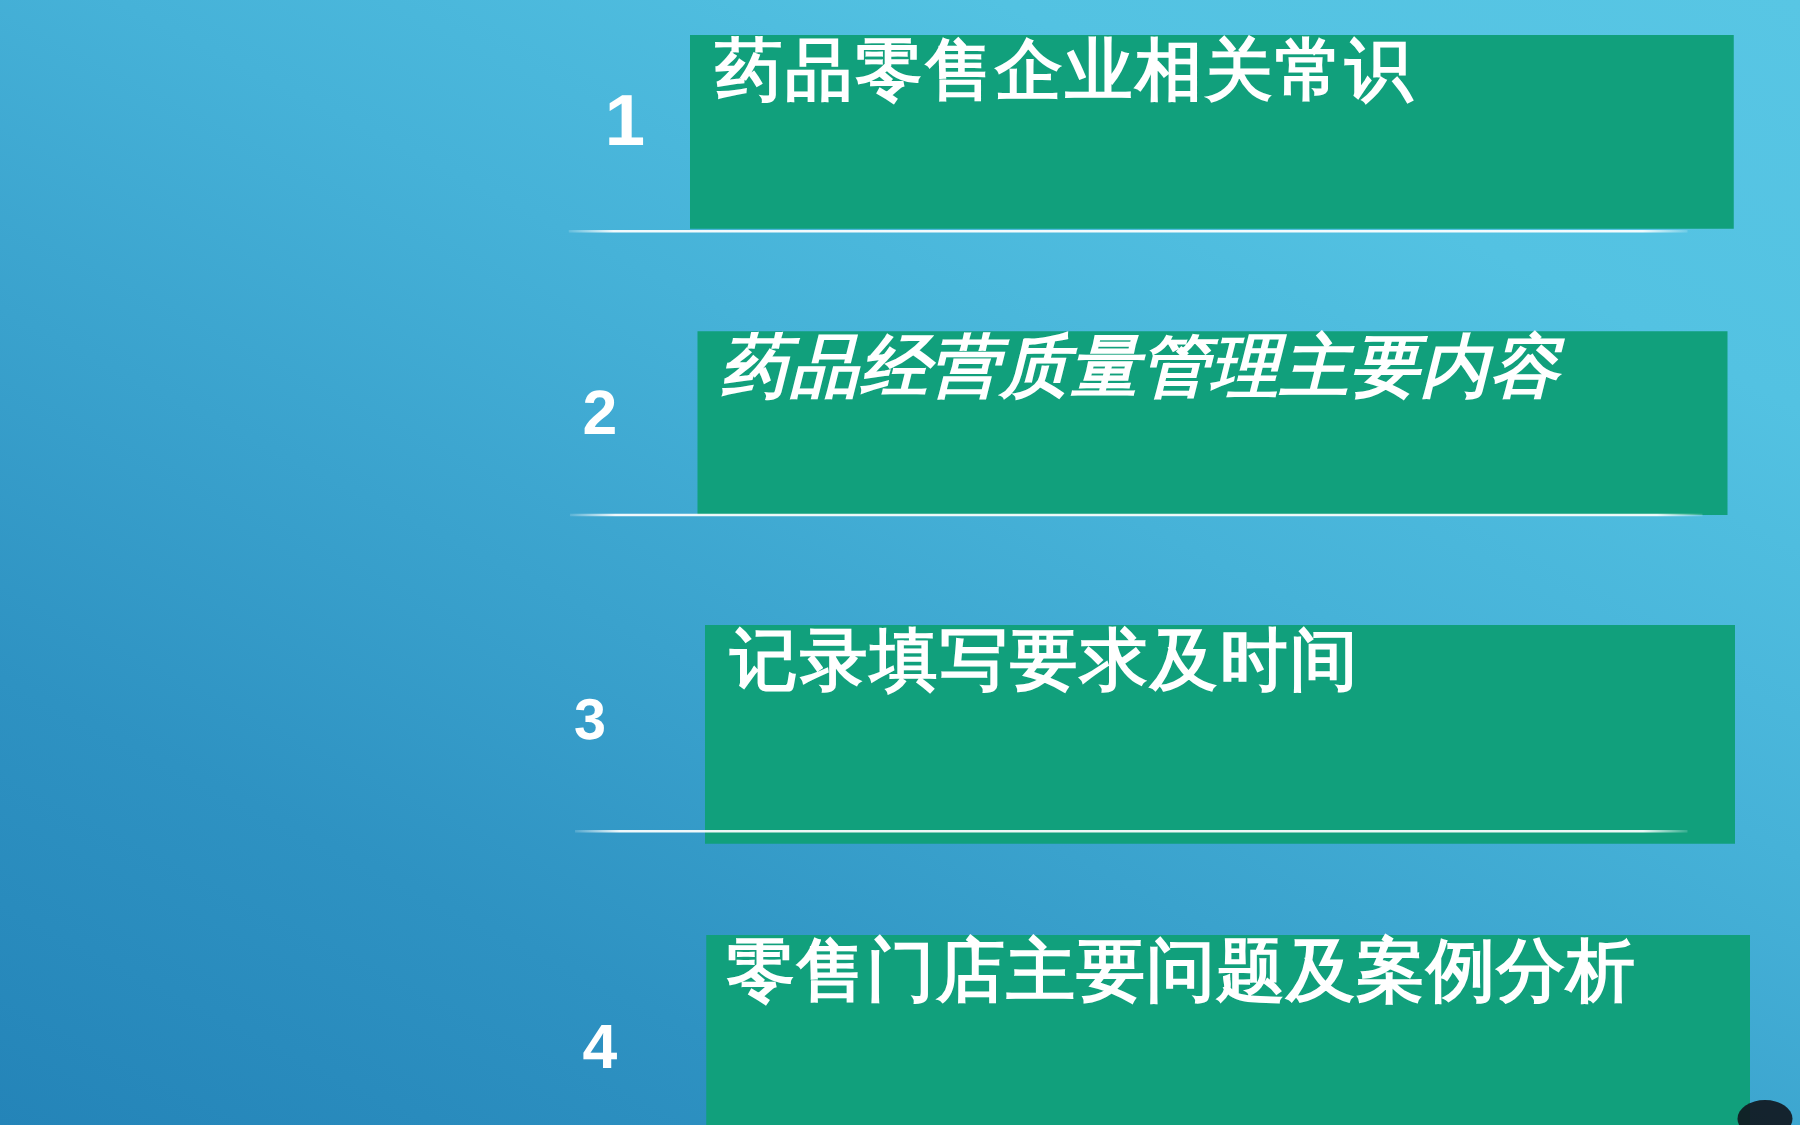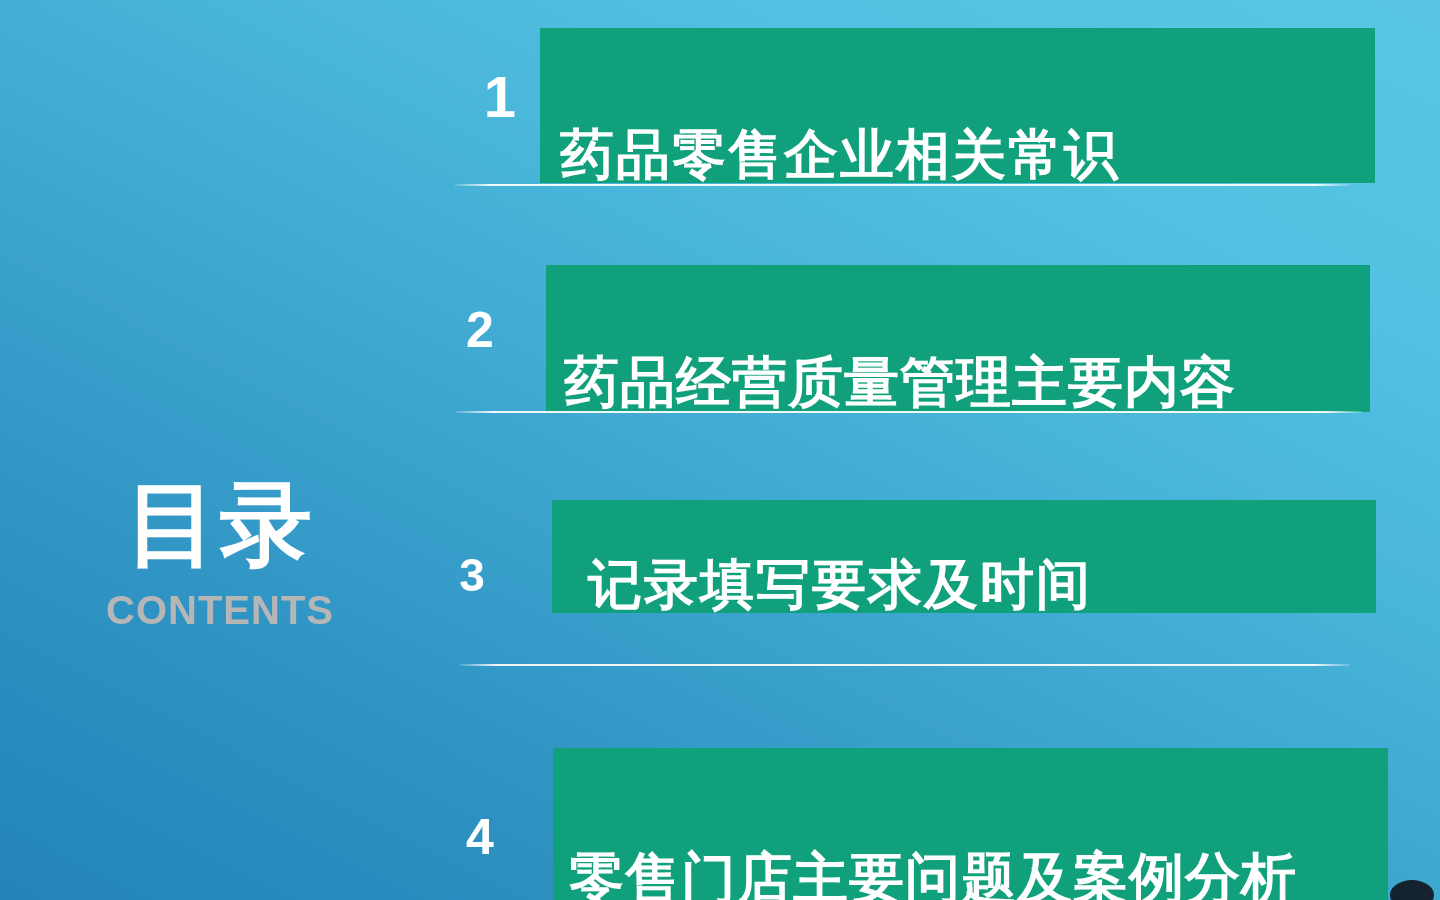--- a/index.html
+++ b/index.html
@@ -61,21 +61,22 @@
     color:#ffffff;
     font-weight:bold;
     line-height:1;
     text-align:center;
     width:80px;
   }
   .bar {
     position:absolute;
     background:#11a07c;
     display:flex;
-    align-items:flex-end;
+    align-items:flex-start;
+    margin-left:12px;
   }
   .bar-text {
     color:#ffffff;
     font-weight:bold;
     line-height:1.05;
     white-space:nowrap;
   }
   .divider {
     position:absolute;
     height:2px;
@@ -86,25 +87,25 @@
        rgba(255,255,255,0.15) 100%);
   }
   
   #row1 .num  { left:460px; top:68px;  font-size:58px; }
   #row1 .bar  { left:540px; top:28px; width:835px; height:155px; padding-left:20px; }
   #row1 .bar-text { font-size:54px; letter-spacing:2px; }
   #div1 { left:455px; top:184px; width:895px; }
   
   #row2 .num  { left:440px; top:305px; font-size:50px; }
   #row2 .bar  { left:546px; top:265px; width:824px; height:147px; padding-left:18px; }
-  #row2 .bar-text { font-size:55px; letter-spacing:1px; }
+  #row2 .bar-text { font-size:55px; letter-spacing:1px;font-style:italic; }
   #div2 { left:456px; top:411px; width:906px; }
   
   #row3 .num  { left:432px; top:552px; font-size:46px; }
-  #row3 .bar  { left:552px; top:500px; width:824px; height:113px; padding-left:36px; }
+  #row3 .bar  { left:552px; top:500px; width:824px; height:175px; padding-left:20px; }
   #row3 .bar-text { font-size:54px; letter-spacing:2px; }
   #div3 { left:460px; top:664px; width:890px; }
   
   #row4 .num  { left:440px; top:812px; font-size:50px; }
   #row4 .bar  { left:553px; top:748px; width:835px; height:160px; padding-left:16px; }
   #row4 .bar-text { font-size:55px; letter-spacing:1px;font-family:Liberation Serif, serif; }
   
   #corner-mark {
     position:absolute;
     right:6px; bottom:-10px;
@@ -112,24 +113,20 @@
     background:#101820;
     border-radius:50%;
     opacity:0.92;
   }
 </style>
 </head>
 <body>
 
 <div id="slide">
 
-  <div id="left-title">
-    <div id="title-cn">目录</div>
-    <div id="title-en">CONTENTS</div>
-  </div>
 
   <div id="list">
 
     <div class="row" id="row1">
       <div class="num">1</div>
       <div class="bar">
         <span class="bar-text">药品零售企业相关常识</span>
       </div>
     </div>
     <div class="divider" id="div1"></div>

